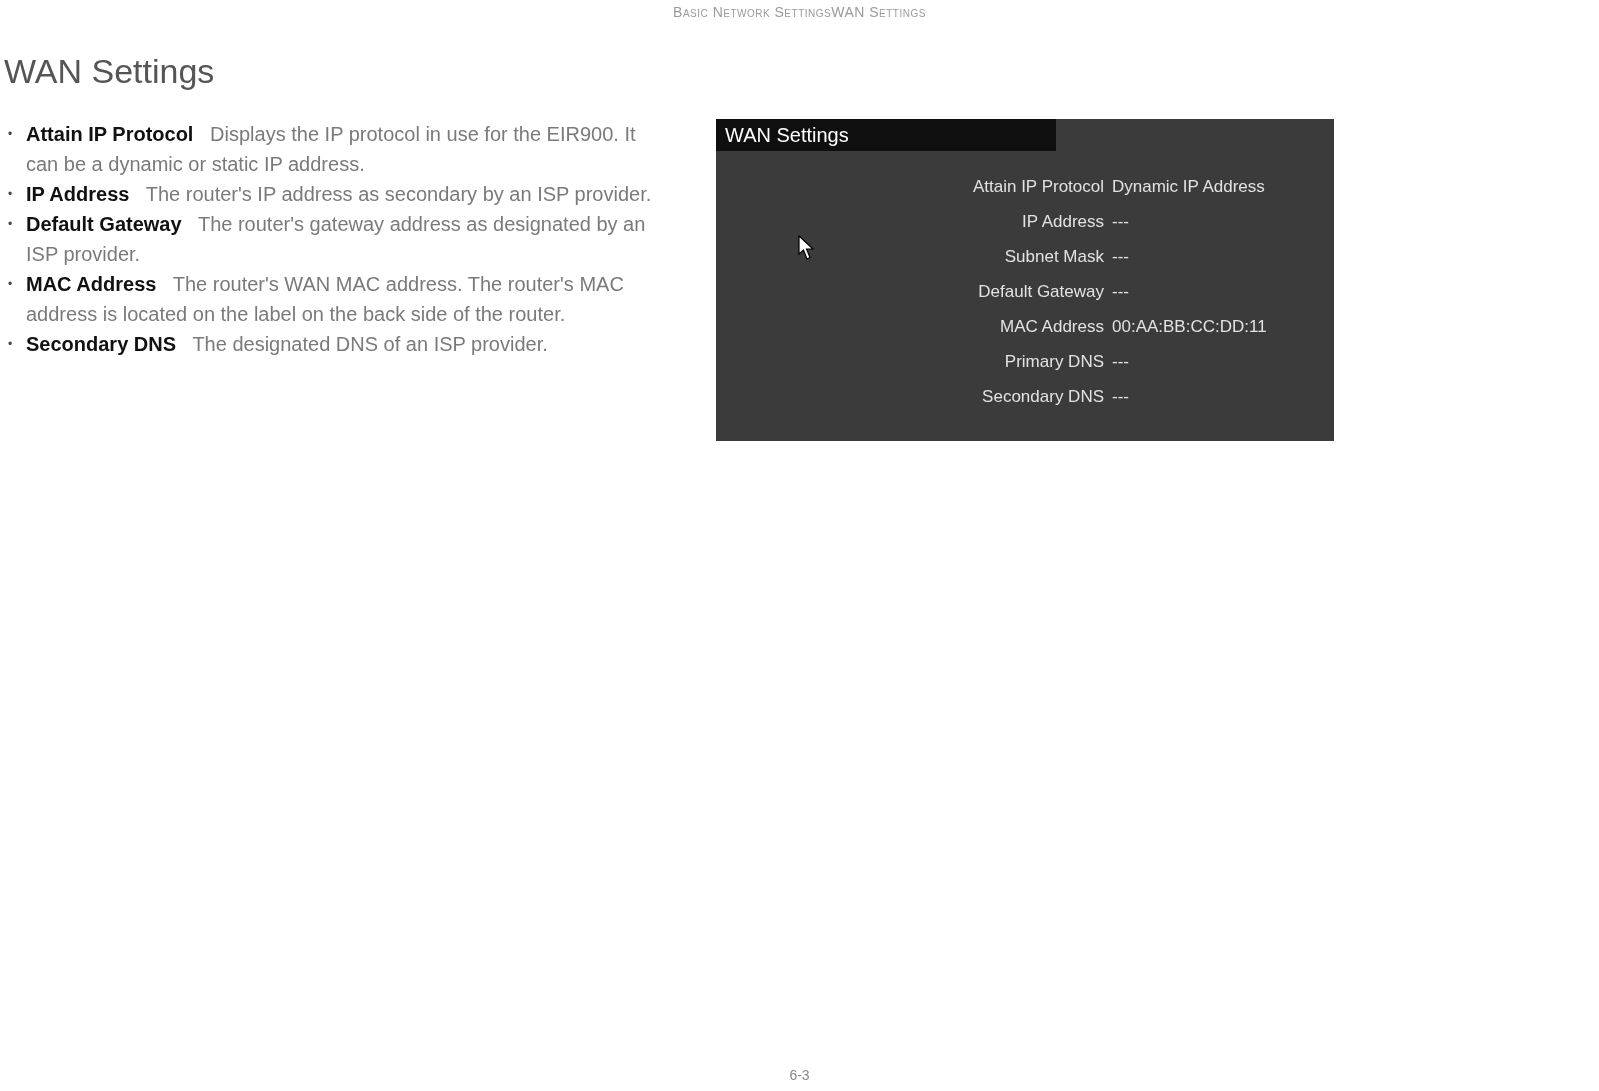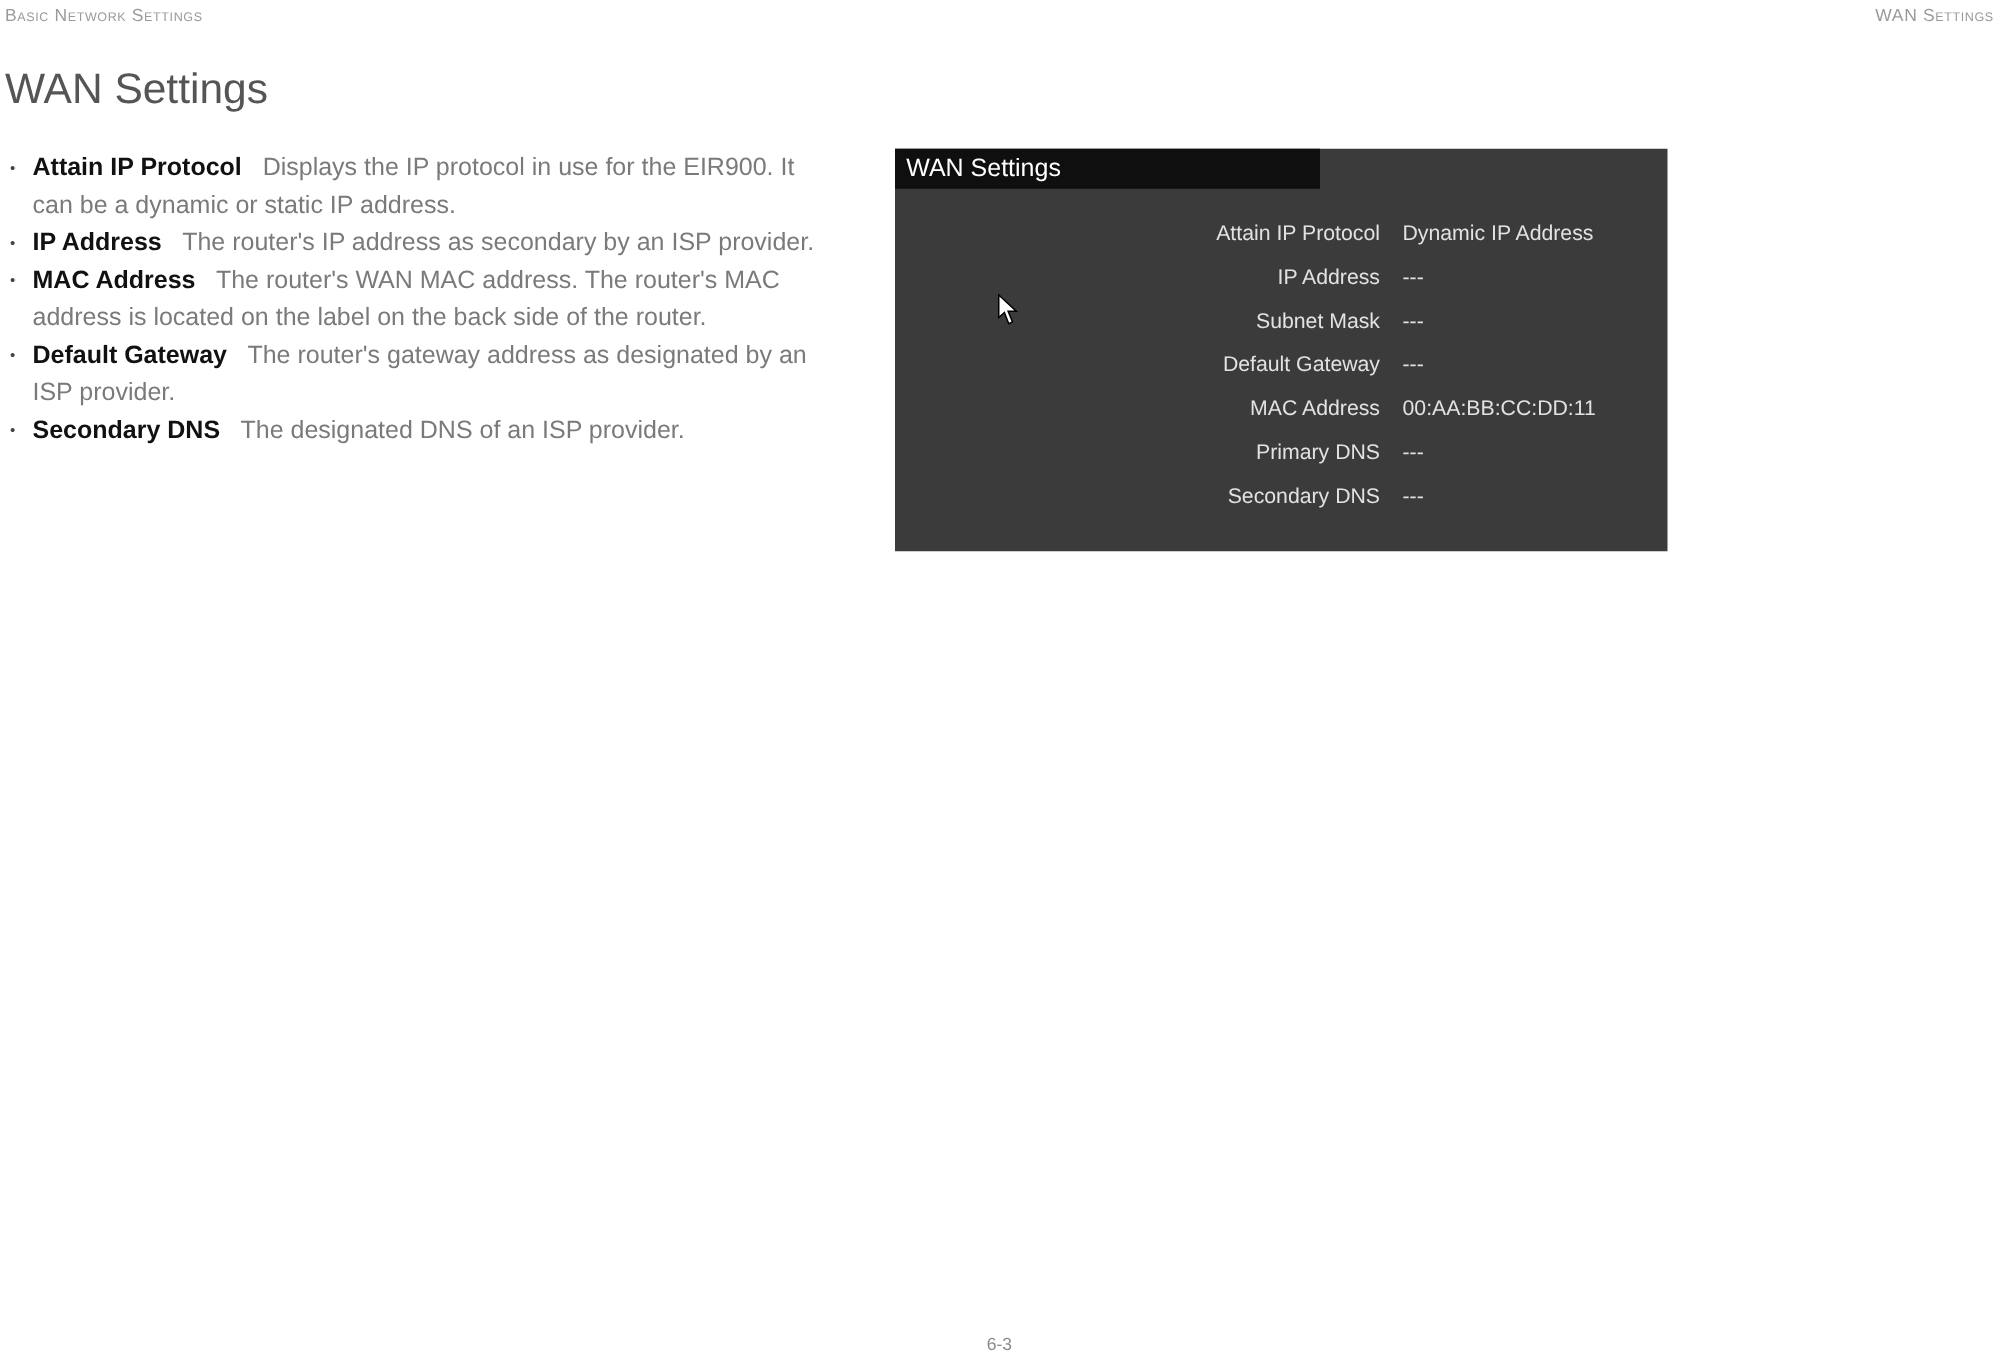--- a/index.html
+++ b/index.html
@@ -10,21 +10,21 @@
     body {
       font-family: Arial, Helvetica, sans-serif;
       width: 1599px;
       height: 1091px;
       background: #ffffff;
       position: relative;
       color: #333;
     }
     .header-row {
       display: flex;
-      justify-content: space-between;
+      justify-content: center;
       padding: 4px 4px 0 4px;
       font-size: 14px;
       color: #9a9a9a;
       letter-spacing: 0.5px;
       font-variant: small-caps;
     }
     .main-heading {
       font-size: 34px;
       font-weight: 400;
       color: #555;
@@ -89,21 +89,21 @@
       margin-bottom: 15px;
       font-size: 17px;
     }
     .kv-label {
       width: 388px;
       text-align: right;
       color: #e2e2e2;
       padding-right: 0;
     }
     .kv-value {
-      padding-left: 18px;
+      padding-left: 8px;
       color: #e2e2e2;
       white-space: nowrap;
     }
     .cursor-icon {
       position: absolute;
       left: 82px;
       top: 116px;
       width: 18px;
       height: 26px;
     }
@@ -138,28 +138,28 @@
         <span class="term">Attain IP Protocol</span>
         <span>&nbsp; </span>
         <span>Displays the IP protocol in use for the EIR900. It can be a dynamic or static IP address.</span>
       </li>
       <li>
         <span class="term">IP Address</span>
         <span>&nbsp; </span>
         <span>The router's IP address as secondary by an ISP provider.</span>
       </li>
       <li>
+        <span class="term">Default Gateway</span>
+        <span>&nbsp; </span>
+        <span>The router's gateway address as designated by an ISP provider.</span>
+      </li>
+      <li>
         <span class="term">MAC Address</span>
         <span>&nbsp; </span>
         <span>The router's WAN MAC address. The router's MAC address is located on the label on the back side of the router.</span>
-      </li>
-      <li>
-        <span class="term">Default Gateway</span>
-        <span>&nbsp; </span>
-        <span>The router's gateway address as designated by an ISP provider.</span>
       </li>
       <li>
         <span class="term">Secondary DNS</span>
         <span>&nbsp; </span>
         <span>The designated DNS of an ISP provider.</span>
       </li>
     </ul>
   </div>
 
   <div class="right-col">

